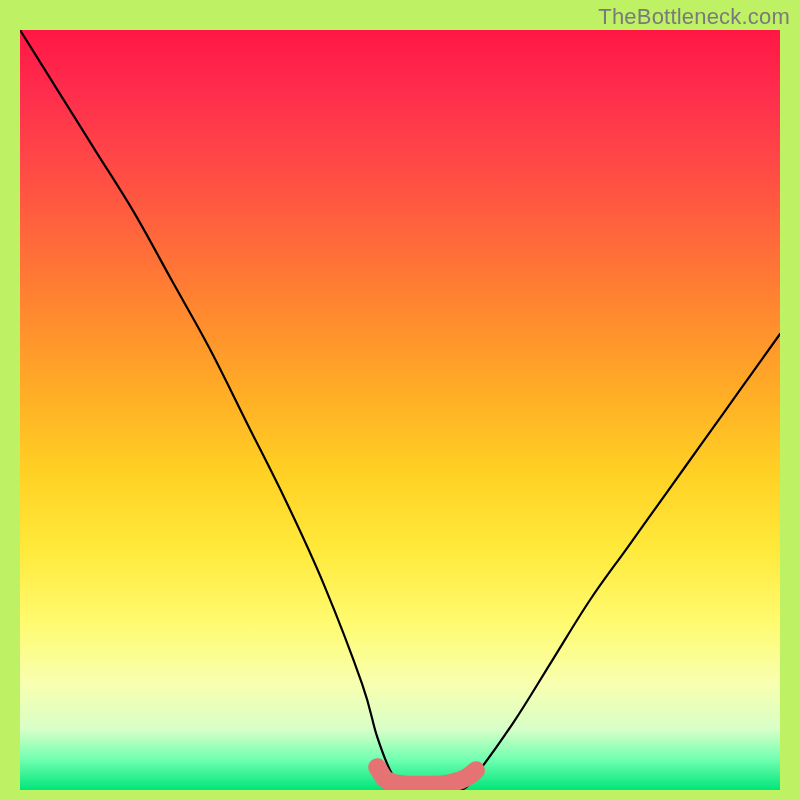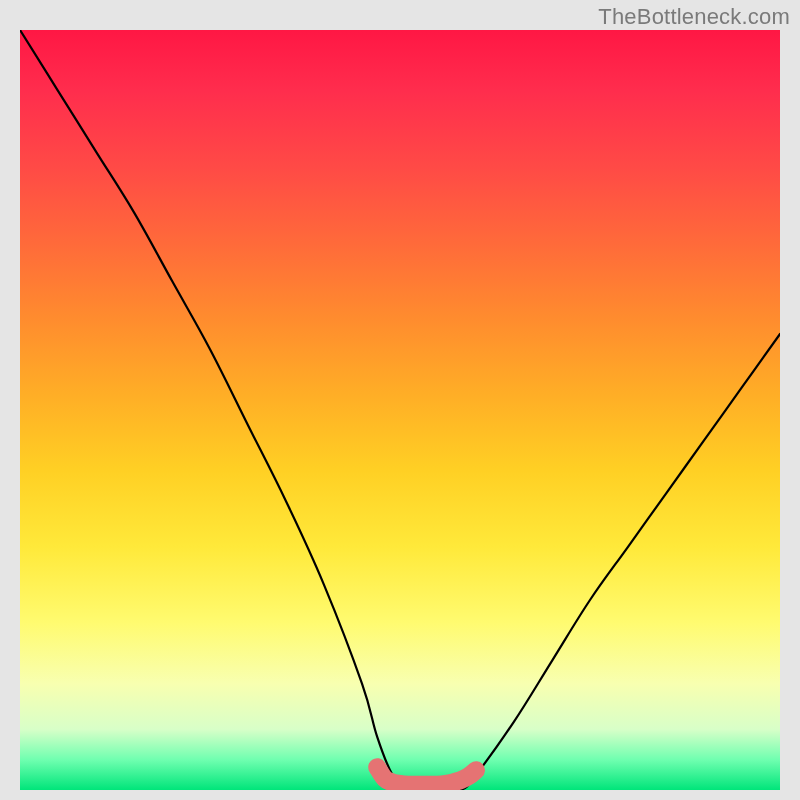--- a/index.html
+++ b/index.html
@@ -9,21 +9,21 @@
     height: 800px;
     background: #000;
     overflow: hidden;
   }
   .frame {
     position: absolute;
     left: 0;
     top: 0;
     width: 800px;
     height: 800px;
-    background: #e5e5e5;
+    background: #bef264;
   }
   .plot {
     position: absolute;
     left: 20px;
     top: 30px;
     width: 760px;
     height: 760px;
     background: linear-gradient(to bottom,
       #ff1744 0%,
       #ff2d4d 8%,

